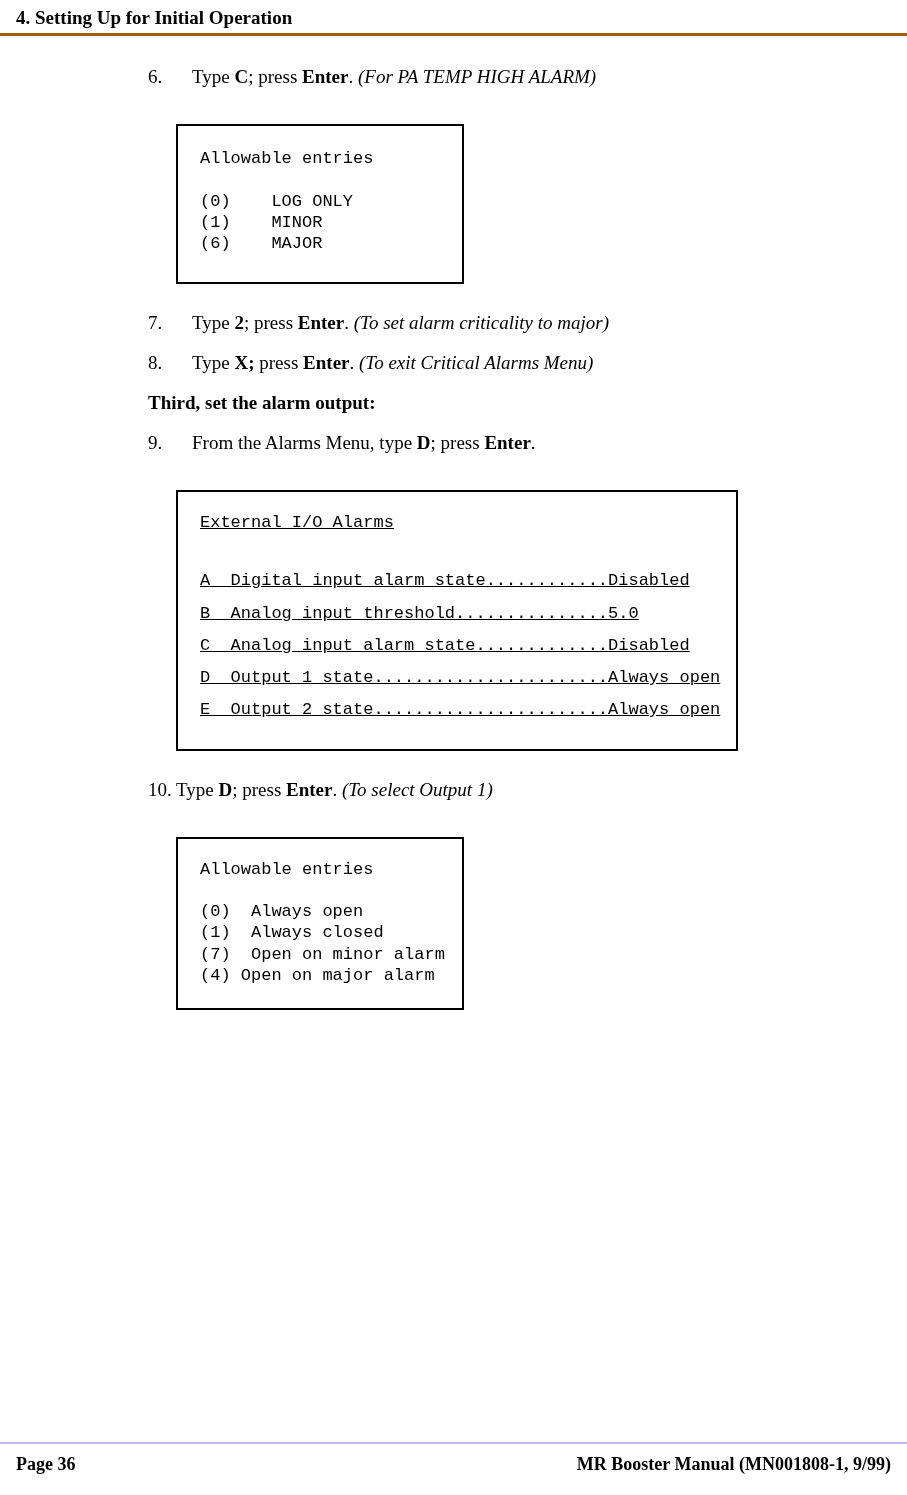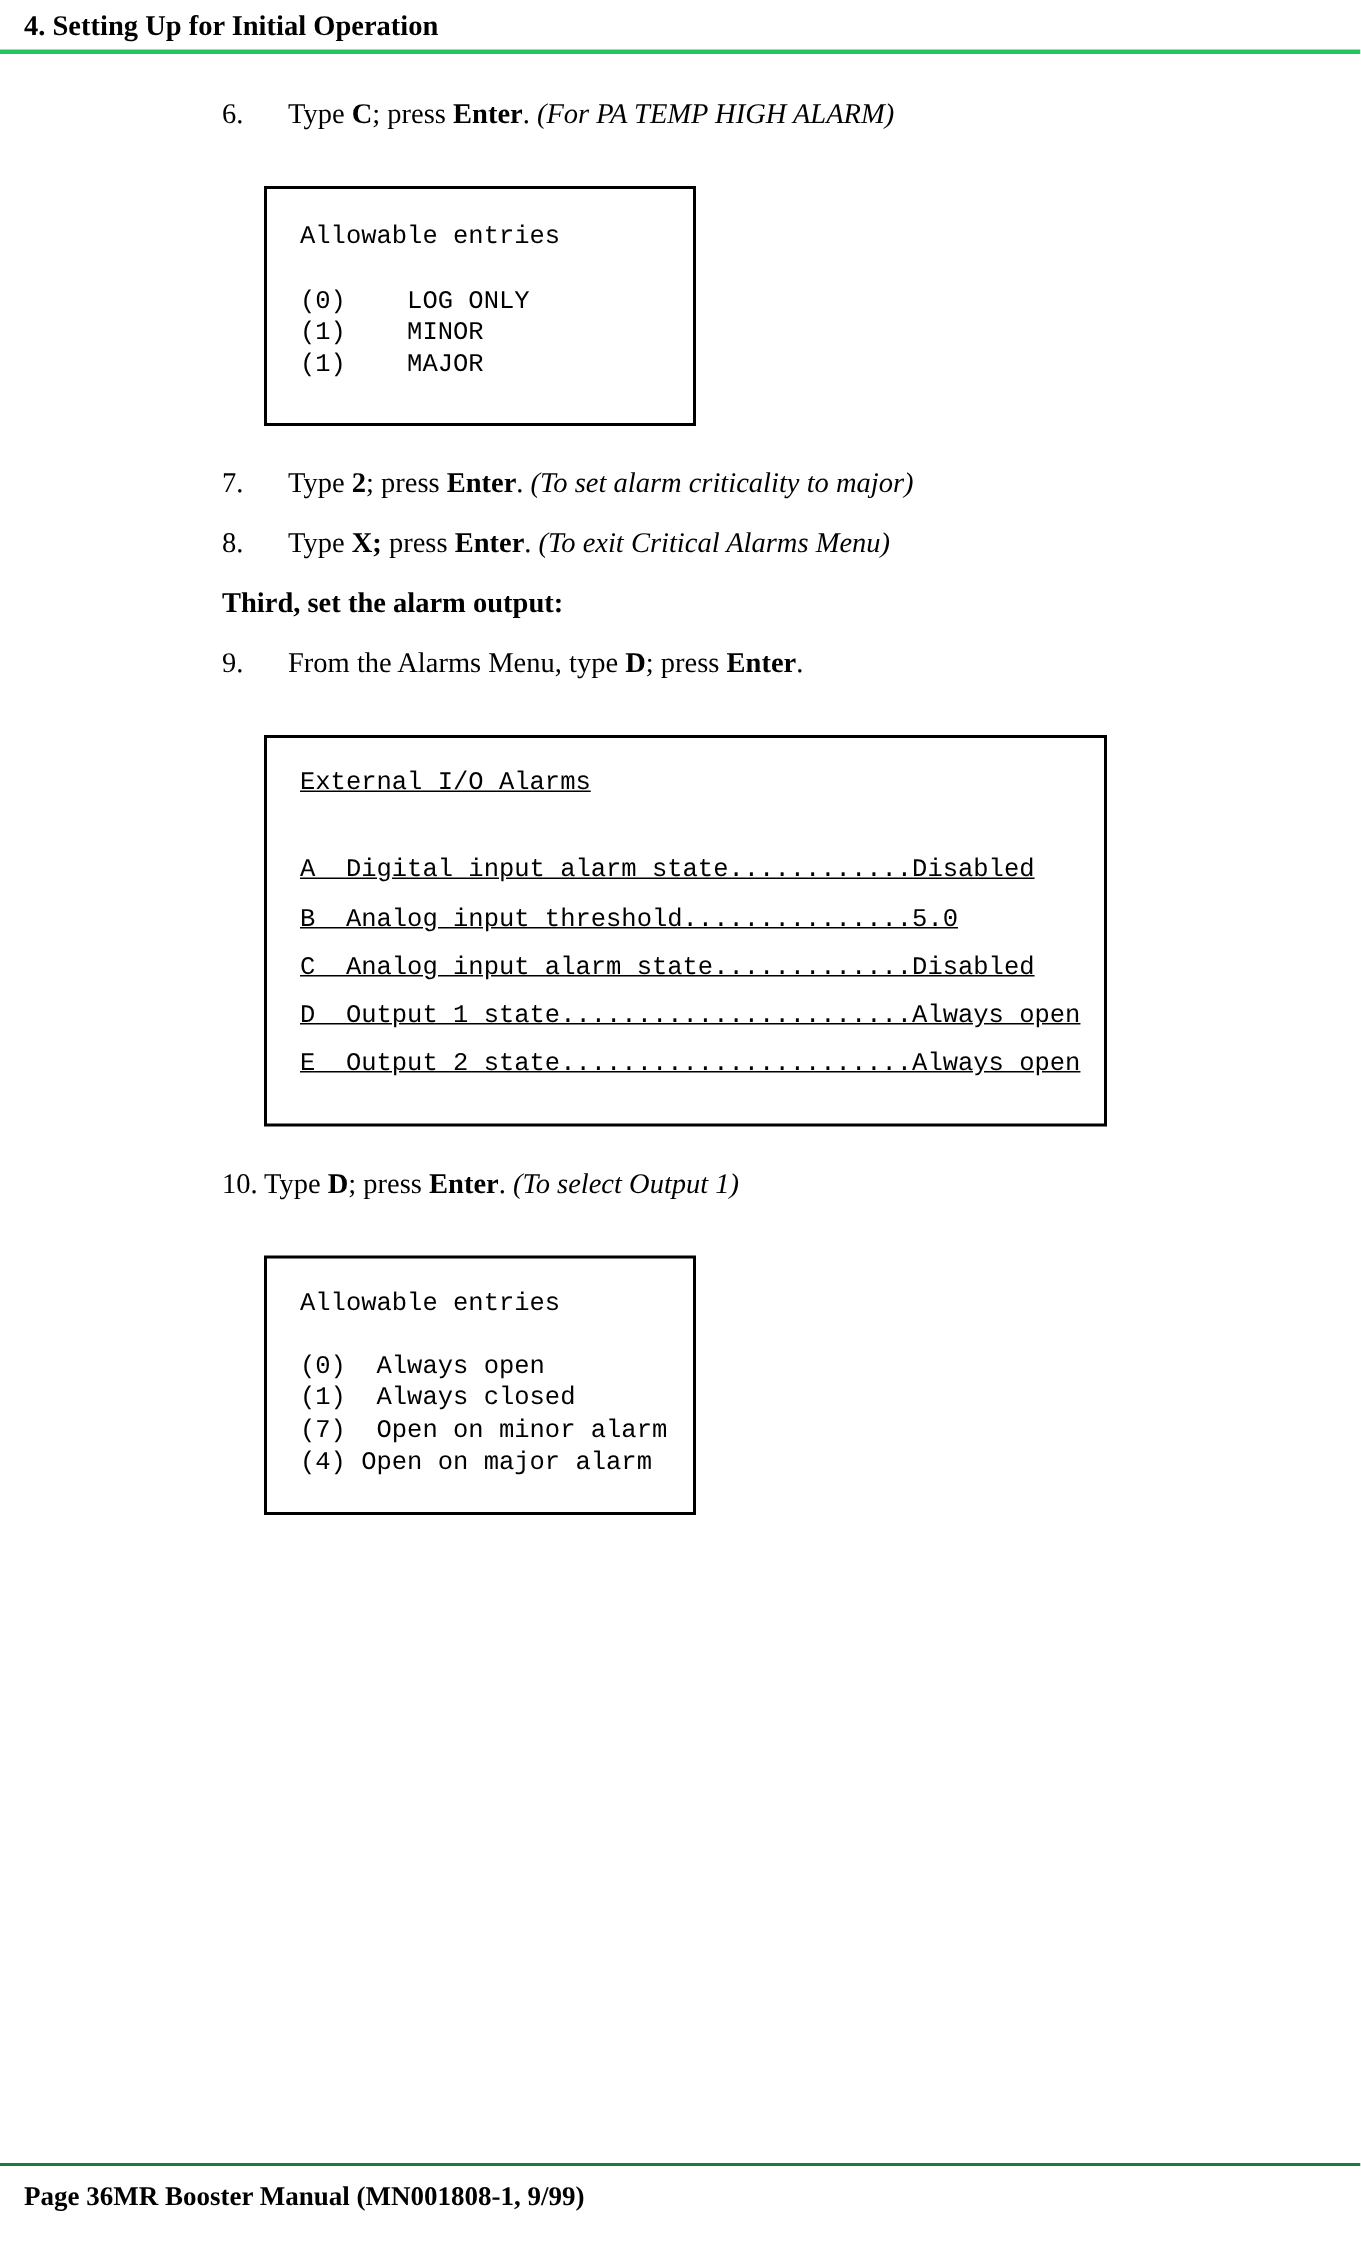--- a/index.html
+++ b/index.html
@@ -16,21 +16,21 @@
       height: 1495px;
       position: relative;
       padding: 0;
     }
     .page {
       width: 100%;
       height: 100%;
       position: relative;
     }
     .header {
-      border-bottom: 3px solid #22c55e;
+      border-bottom: 3px solid #a16207;
       padding: 7px 16px 4px 16px;
       font-weight: bold;
       font-size: 19px;
     }
     .content {
       padding: 30px 16px 0 148px;
     }
     .step {
       margin-bottom: 18px;
       display: flex;
@@ -78,24 +78,24 @@
     .subheading {
       font-weight: bold;
       margin: 18px 0 18px 0;
       font-size: 19px;
     }
     .footer {
       position: absolute;
       bottom: 20px;
       left: 0;
       right: 0;
-      border-top: 2px solid #15803d;
+      border-top: 2px solid #c4b5fd;
       padding: 10px 16px 0 16px;
       display: flex;
-      justify-content: flex-start;
+      justify-content: space-between;
       font-weight: bold;
       font-size: 18px;
     }
   </style>
 </head>
 <body>
 
 <div class="page">
   <div class="header">
     <span>4. Setting Up for Initial Operation</span>
@@ -107,21 +107,21 @@
       <span class="step-num">6.</span>
       <span class="step-text">
         <span>Type </span><span class="bold">C</span><span>; press </span><span class="bold">Enter</span><span>. </span><span class="italic">(For PA TEMP HIGH ALARM)</span>
       </span>
     </div>
 
     <div class="code-box box1"><span>Allowable entries</span>
 
 <span>(0)    LOG ONLY</span>
 <span>(1)    MINOR</span>
-<span>(1)    MAJOR</span></div>
+<span>(6)    MAJOR</span></div>
 
     <div class="step">
       <span class="step-num">7.</span>
       <span class="step-text">
         <span>Type </span><span class="bold">2</span><span>; press </span><span class="bold">Enter</span><span>. </span><span class="italic">(To set alarm criticality to major)</span>
       </span>
     </div>
 
     <div class="step">
       <span class="step-num">8.</span>

